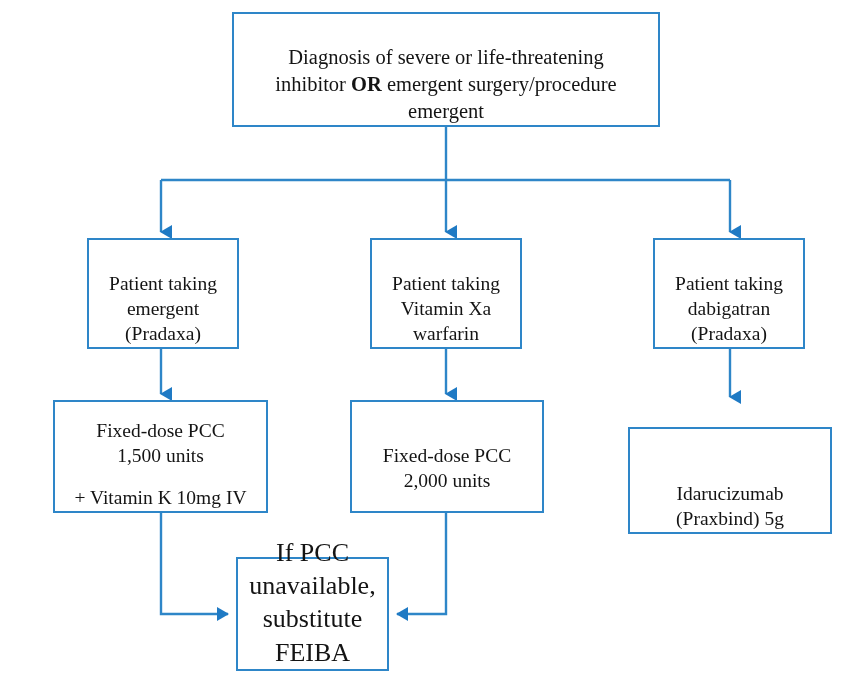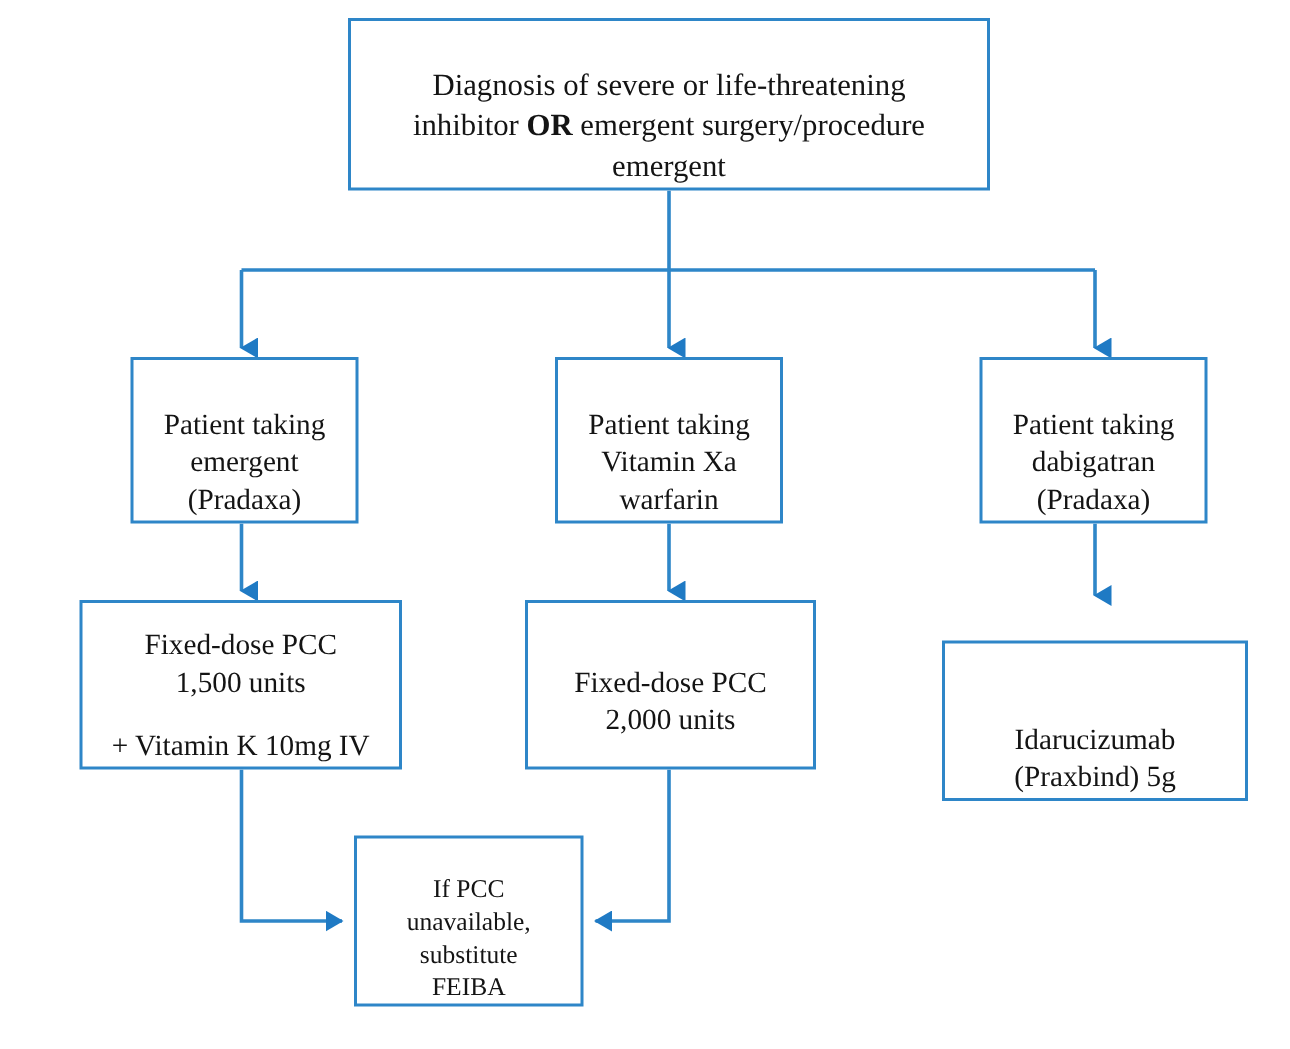--- a/index.html
+++ b/index.html
@@ -51,21 +51,21 @@
     height: 0.9em;
   }
   .n-root   { left: 232px; top: 12px;  width: 428px; height: 115px; font-size: 20.5px; }
   .n-root .ln { line-height: 1.32; }
   .n-warf   { left: 87px;  top: 238px; width: 152px; height: 111px; font-size: 19.5px; }
   .n-xa     { left: 370px; top: 238px; width: 152px; height: 111px; font-size: 19.5px; }
   .n-dabi   { left: 653px; top: 238px; width: 152px; height: 111px; font-size: 19.5px; }
   .n-pcc1   { left: 53px;  top: 400px; width: 215px; height: 113px; font-size: 19.5px; }
   .n-pcc2   { left: 350px; top: 400px; width: 194px; height: 113px; font-size: 19.5px; }
   .n-idaru  { left: 628px; top: 403px; width: 204px; height: 107px; font-size: 19.5px; margin-top: 24px; }
-  .n-feiba  { left: 236px; top: 557px; width: 153px; height: 114px; font-size: 17px; }
+  .n-feiba  { left: 236px; top: 557px; width: 153px; height: 114px; font-size: 26px; }
   .u-bold {
     font-weight: bold;
   }
 </style>
 </head>
 <body>
 
 <div id="flow-canvas">
 
   <svg class="edges" viewBox="0 0 860 699" width="860" height="699" xmlns="http://www.w3.org/2000/svg">

